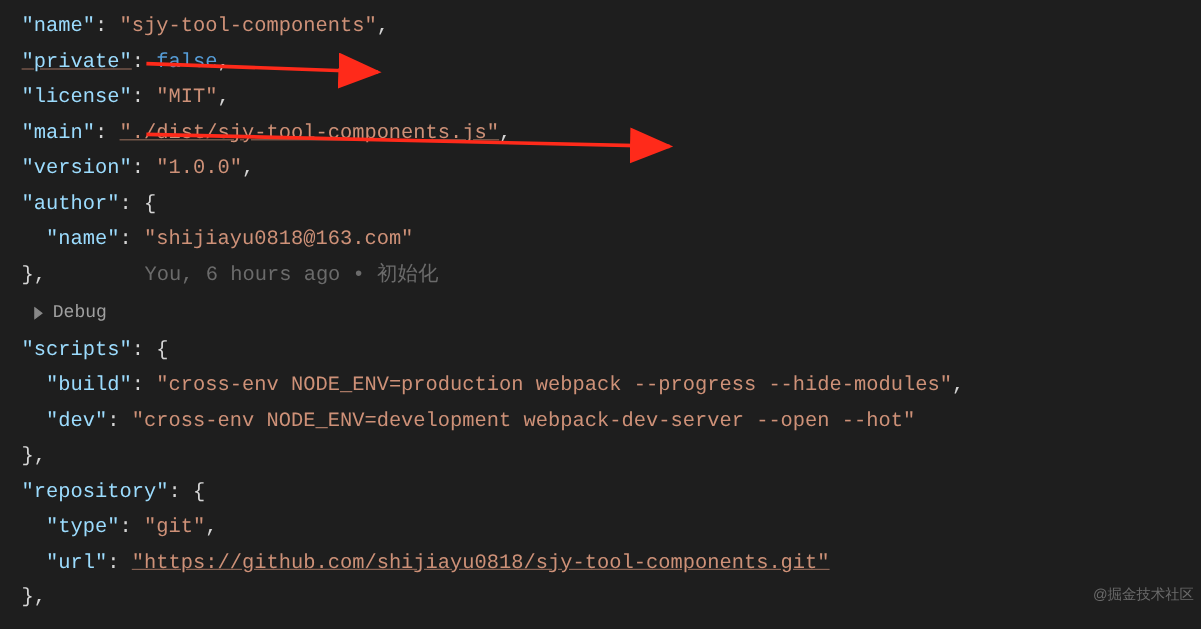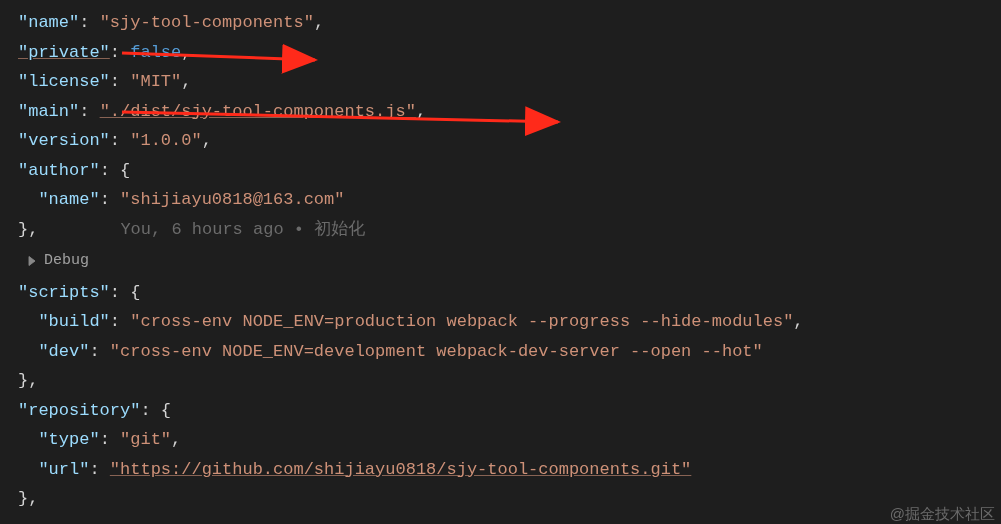--- a/index.html
+++ b/index.html
@@ -43,24 +43,24 @@
     margin: 2px 0;
   }
   .debug-icon {
     display: inline-flex;
     align-items: center;
   }
   .debug-icon svg { width: 12px; height: 12px; }
   .debug-text { color: #a0a0a0; font-size: 15px; }
   .watermark {
     position: absolute;
-    bottom: 0;
+    bottom: 20px;
     right: 6px;
     color: #6a6a6a;
-    font-size: 15px;
+    font-size: 12px;
     font-family: sans-serif;
   }
   .arrow {
     position: absolute;
     pointer-events: none;
   }
 </style>
 </head>
 <body>
 

